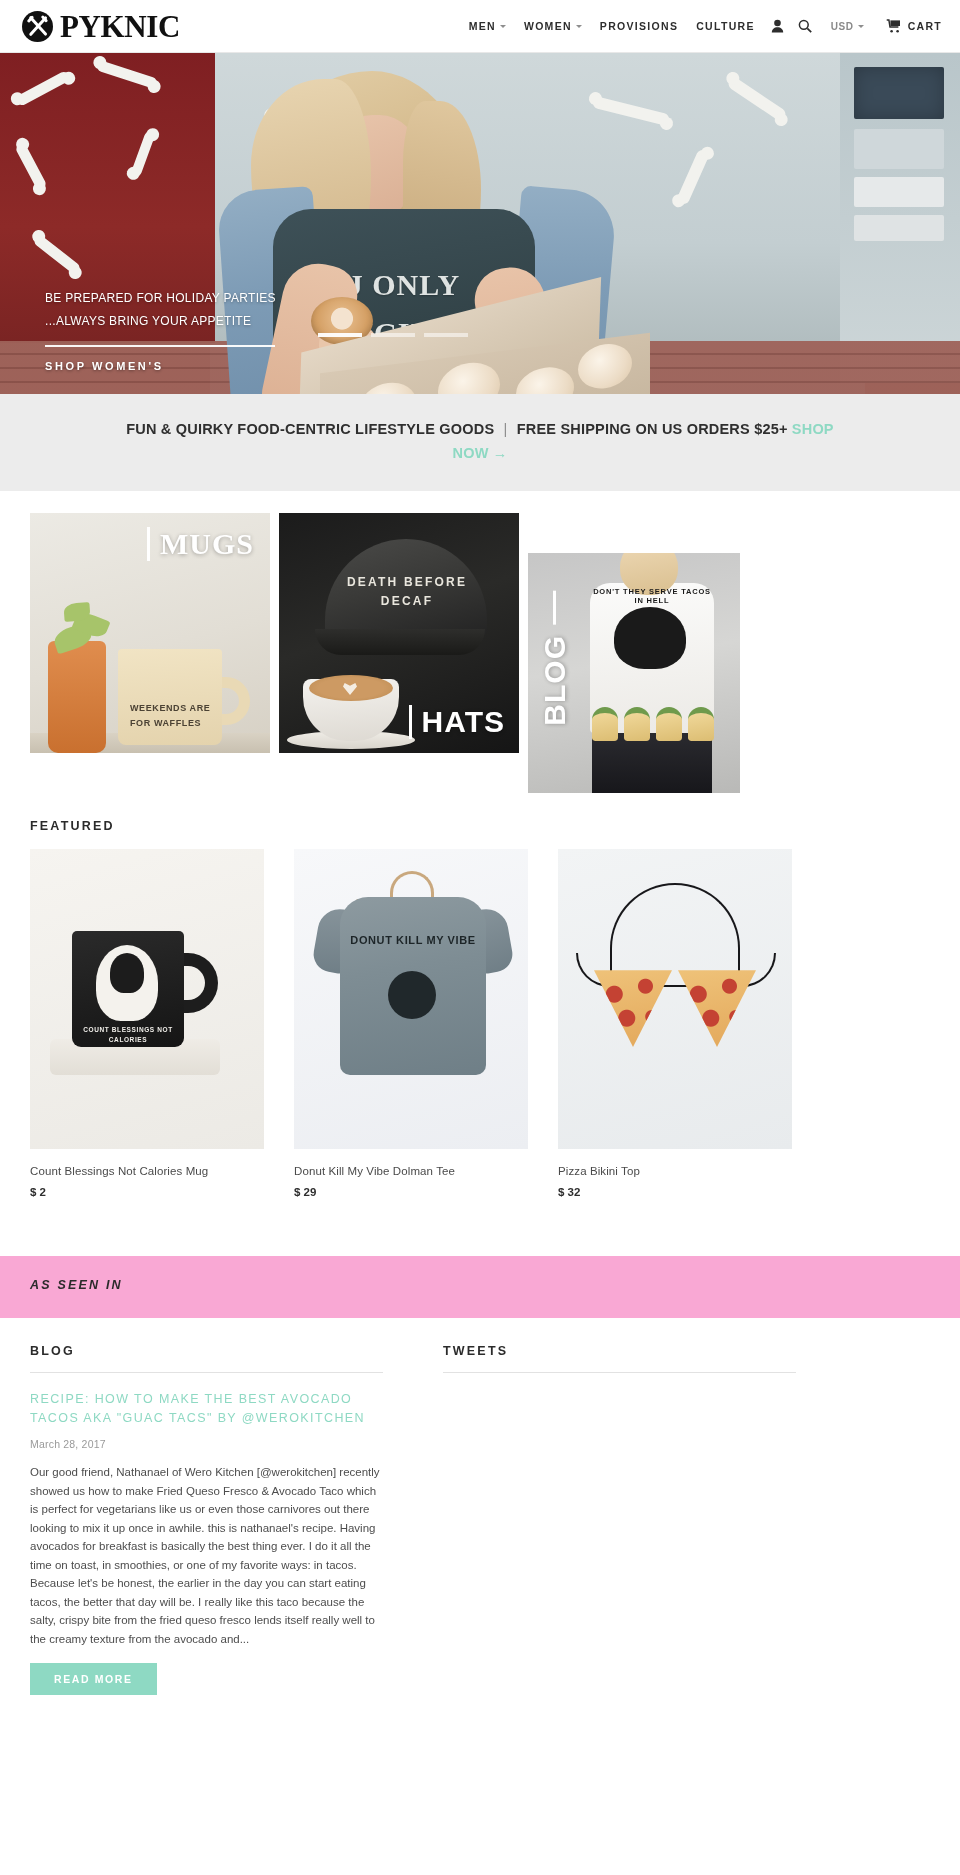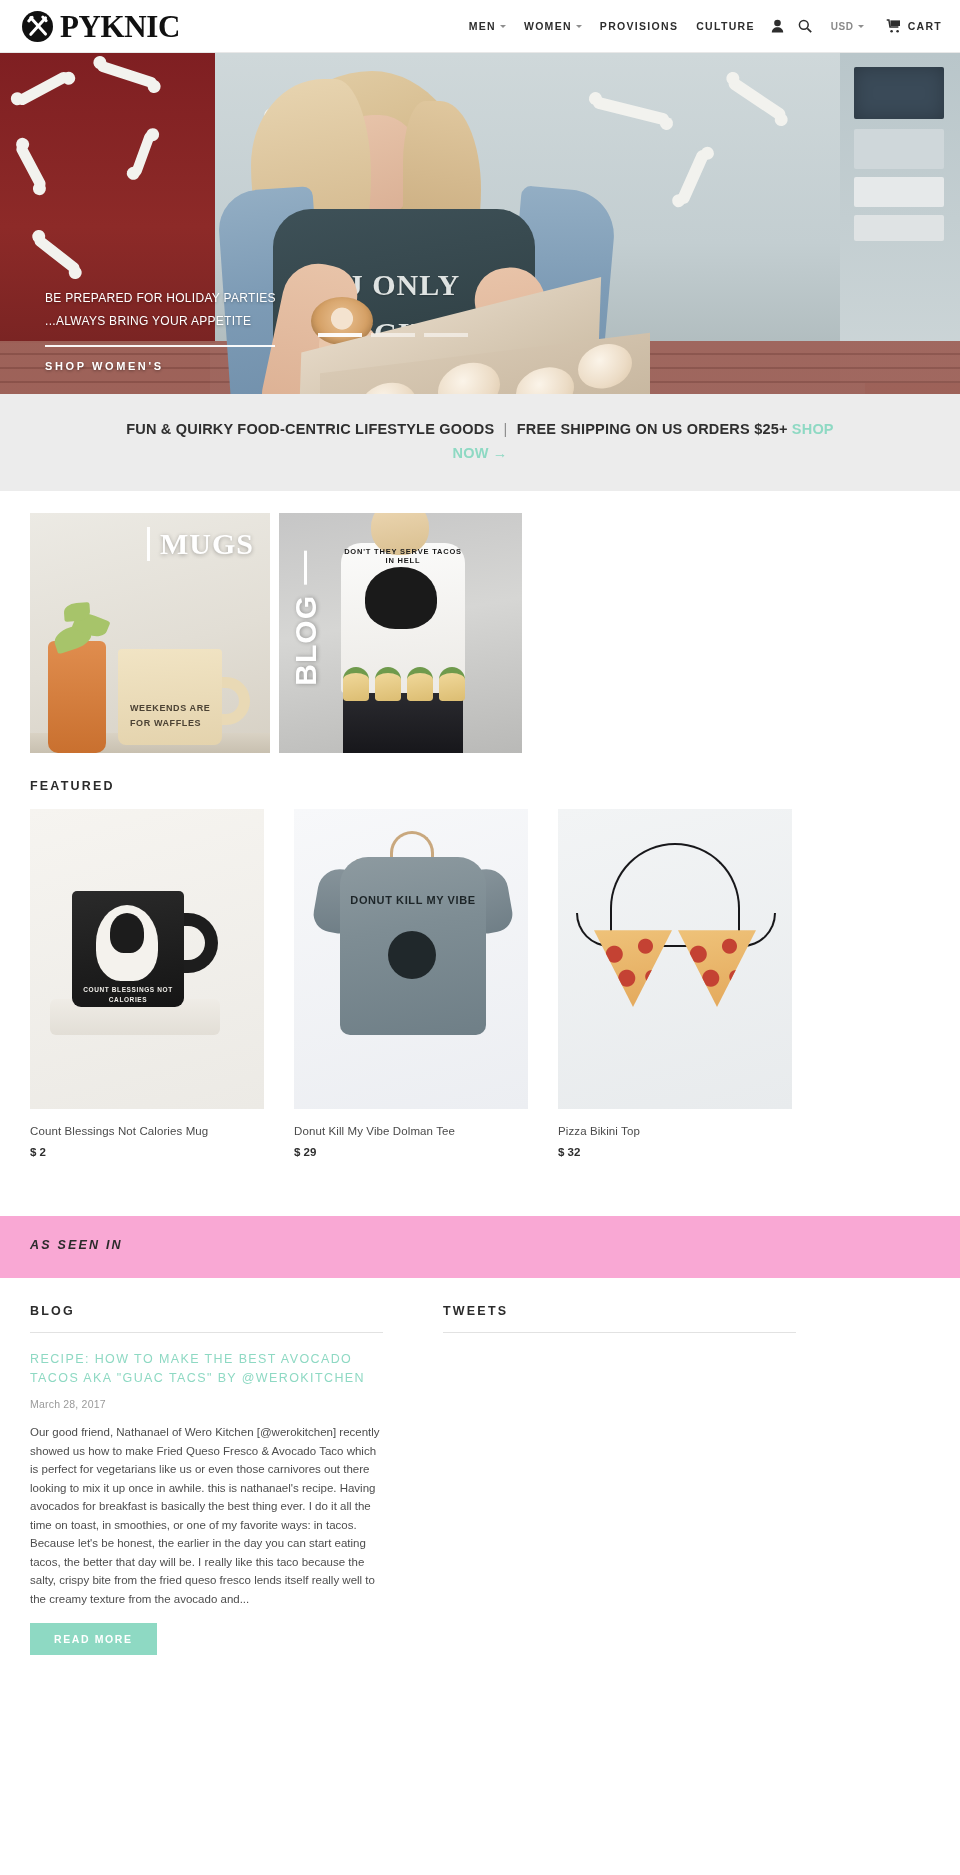--- a/index.html
+++ b/index.html
@@ -277,21 +277,21 @@
     padding: 22px 30px 0;
   }
   .tile {
     position: relative;
     height: 240px;
     overflow: hidden;
     cursor: pointer;
   }
   .tile.mugs  { width: 240px; background: linear-gradient(165deg,#eceae4 0%,#e2ded5 55%,#d6d0c4 100%); }
   .tile.hats  { width: 240px; background: linear-gradient(160deg,#1b1b1b 0%, #2a2a28 45%, #151515 100%); }
-  .tile.blog  { width: 243px; background: linear-gradient(170deg,#c6c6c6 0%,#d6d6d4 45%,#b9b9b7 100%); }
+  .tile.blog  { width: 212px; background: linear-gradient(170deg,#c6c6c6 0%,#d6d6d4 45%,#b9b9b7 100%); margin-top: 40px; }
   .tile-label {
     position: absolute;
     color: #fff;
     font-weight: 700;
     letter-spacing: 1px;
     text-shadow: 0 1px 4px rgba(0,0,0,.3);
     display: flex; align-items: center; gap: 10px;
   }
   .tile-label .bar { display: block; width: 3px; background: #fff; }
   .tile.mugs .tile-label { right: 16px; top: 14px; font-size: 30px; font-family: Liberation Serif, serif; }
@@ -724,20 +724,33 @@
     <span class="mug-leaf" style="left:34px; bottom:132px; width:26px; height:18px; transform:rotate(-4deg);"></span>
     <span class="mug-handle"></span>
     <span class="mug-body"></span>
     <span class="mug-caption">WEEKENDS ARE FOR WAFFLES</span>
     <span class="tile-label">
       <i class="bar"></i>
         <span>MUGS</span>
     </span>
   </div>
 
+  <div class="tile hats">
+    <span class="cap"></span>
+    <span class="cap-brim"></span>
+    <span class="cap-text">DEATH BEFORE DECAF</span>
+    <span class="latte-saucer"></span>
+    <span class="latte-cup"></span>
+    <span class="latte-top"></span>
+    <span class="latte-heart"></span>
+    <span class="tile-label">
+      <i class="bar"></i>
+        <span>HATS</span>
+    </span>
+  </div>
 
   <div class="tile blog">
     <span class="blog-girl-legs"></span>
     <span class="blog-girl-tee"></span>
     <span class="blog-girl-head"></span>
     <span class="tee-graphic-txt">DON'T THEY SERVE TACOS IN HELL</span>
     <span class="tee-skull"></span>
     <span class="taco" style="left:64px;"></span>
     <span class="taco" style="left:96px;"></span>
     <span class="taco" style="left:128px;"></span>

